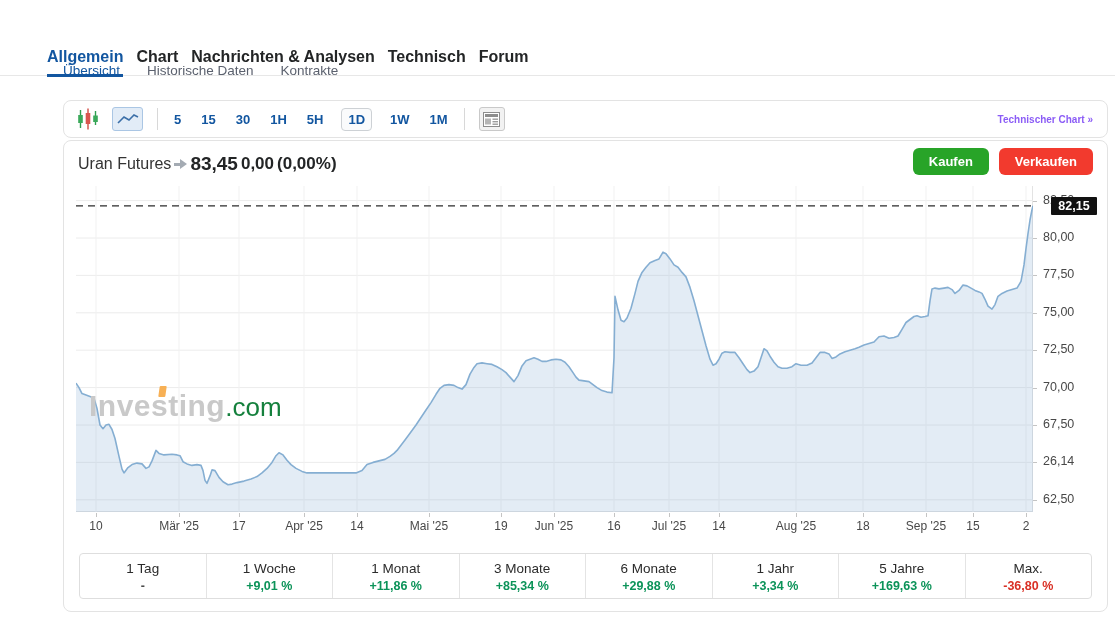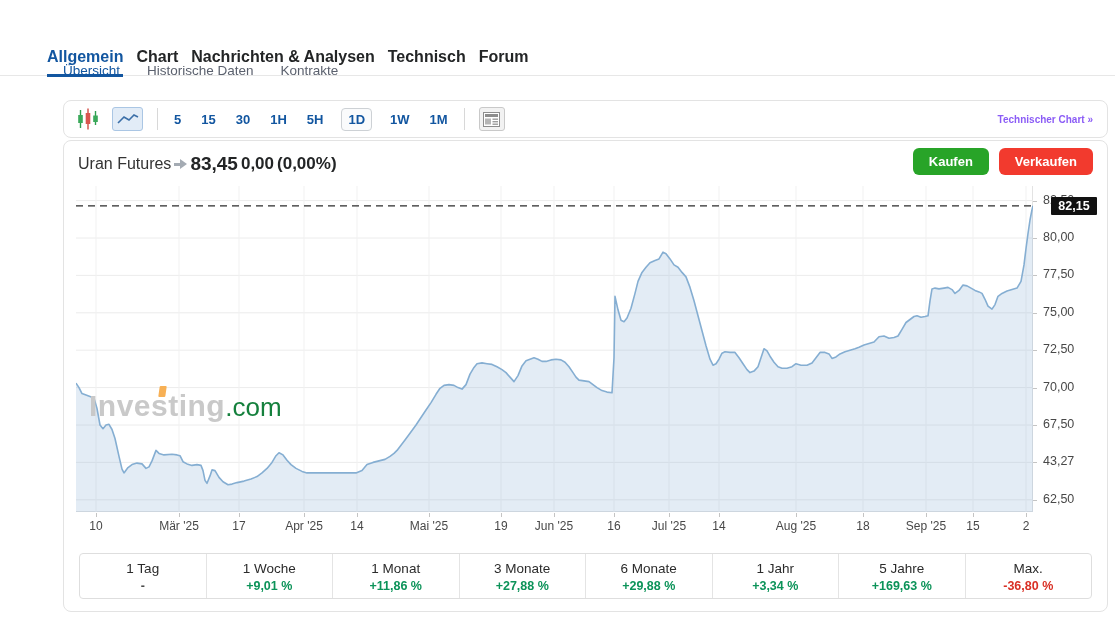--- a/index.html
+++ b/index.html
@@ -203,21 +203,21 @@
         <div class="ylab" style="top: 81px;">77,50</div>
         <div class="ytick" style="top: 127px;"></div>
         <div class="ylab" style="top: 119px;">75,00</div>
         <div class="ytick" style="top: 164px;"></div>
         <div class="ylab" style="top: 156px;">72,50</div>
         <div class="ytick" style="top: 202px;"></div>
         <div class="ylab" style="top: 194px;">70,00</div>
         <div class="ytick" style="top: 239px;"></div>
         <div class="ylab" style="top: 231px;">67,50</div>
         <div class="ytick" style="top: 276px;"></div>
-        <div class="ylab" style="top: 268px;">43,27</div>
+        <div class="ylab" style="top: 268px;">26,14</div>
         <div class="ytick" style="top: 314px;"></div>
         <div class="ylab" style="top: 306px;">62,50</div>
         <div class="price-badge" style="top: 11px;">82,15</div>
       </div>
     <div class="x-axis">
         <div class="xtick" style="left: 20px;"></div>
         <div class="xlab" style="left: 20px;">10</div>
         <div class="xtick" style="left: 103px;"></div>
         <div class="xlab" style="left: 103px;">Mär '25</div>
         <div class="xtick" style="left: 163px;"></div>
@@ -259,21 +259,21 @@
       <div class="perf-cell">
         <div class="perf-label">1 Woche</div>
         <div class="perf-value up">+9,01 %</div>
       </div>
       <div class="perf-cell">
         <div class="perf-label">1 Monat</div>
         <div class="perf-value up">+11,86 %</div>
       </div>
       <div class="perf-cell">
         <div class="perf-label">3 Monate</div>
-        <div class="perf-value up">+27,88 %</div>
+        <div class="perf-value up">+85,34 %</div>
       </div>
       <div class="perf-cell">
         <div class="perf-label">6 Monate</div>
         <div class="perf-value up">+29,88 %</div>
       </div>
       <div class="perf-cell">
         <div class="perf-label">1 Jahr</div>
         <div class="perf-value up">+3,34 %</div>
       </div>
       <div class="perf-cell">

